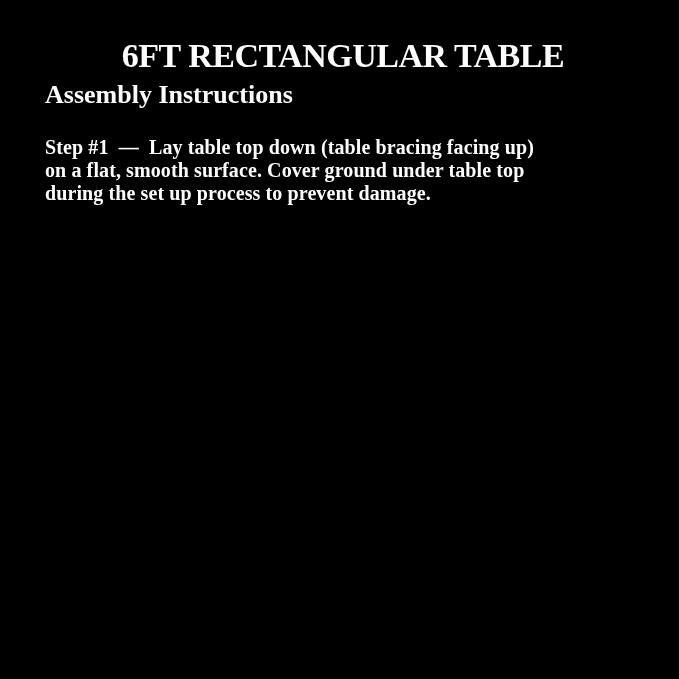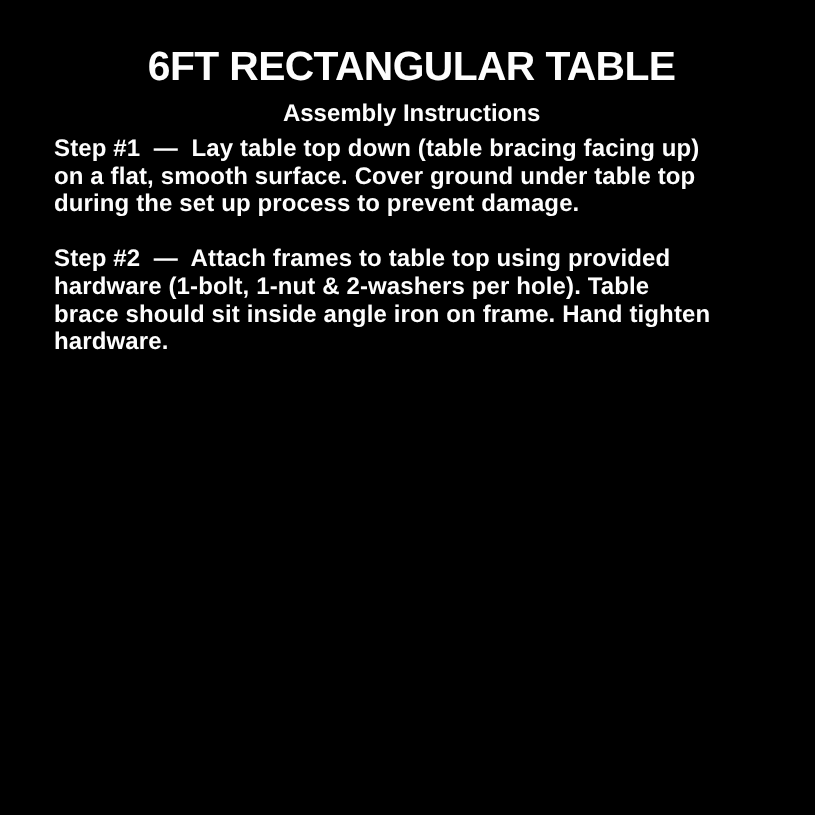--- a/index.html
+++ b/index.html
@@ -12,39 +12,39 @@
     background: #000000;
     overflow: hidden;
     font-family: "Liberation Sans", sans-serif;
   }
   .poster {
     width: 679px;
     height: 679px;
     box-sizing: border-box;
     padding: 36px 38px 0 45px;
     color: #fdfdfd;
+    font-family: Liberation Serif, serif;
   }
   .title {
     margin: 0;
     text-align: center;
     font-size: 34px;
     line-height: 40px;
     font-weight: 700;
     letter-spacing: -0.5px;
     white-space: nowrap;
   }
   .subtitle {
     margin: 4px 0 0 0;
-    text-align: center;
-    font-size: 20px;
+    font-size: 26px;
     line-height: 30px;
     font-weight: 700;
   }
   .steps {
-    margin-top: 3px;
+    margin-top: 26px;
   }
   .step {
     margin: 0 0 23px 0;
     font-size: 20px;
     line-height: 23px;
     font-weight: 700;
     white-space: pre;
     letter-spacing: 0.1px;
   }
 </style>
@@ -52,18 +52,14 @@
 <body>
 
 <div class="poster">
   <h1 class="title">6FT RECTANGULAR TABLE</h1>
   <h2 class="subtitle">Assembly Instructions</h2>
 
   <div class="steps">
     <p class="step">Step #1  —  Lay table top down (table bracing facing up)
 on a flat, smooth surface. Cover ground under table top
 during the set up process to prevent damage.</p>
-    <p class="step">Step #2  —  Attach frames to table top using provided
-hardware (1-bolt, 1-nut &amp; 2-washers per hole). Table
-brace should sit inside angle iron on frame. Hand tighten
-hardware.</p>
   </div>
 </div>
 
 </body></html>

